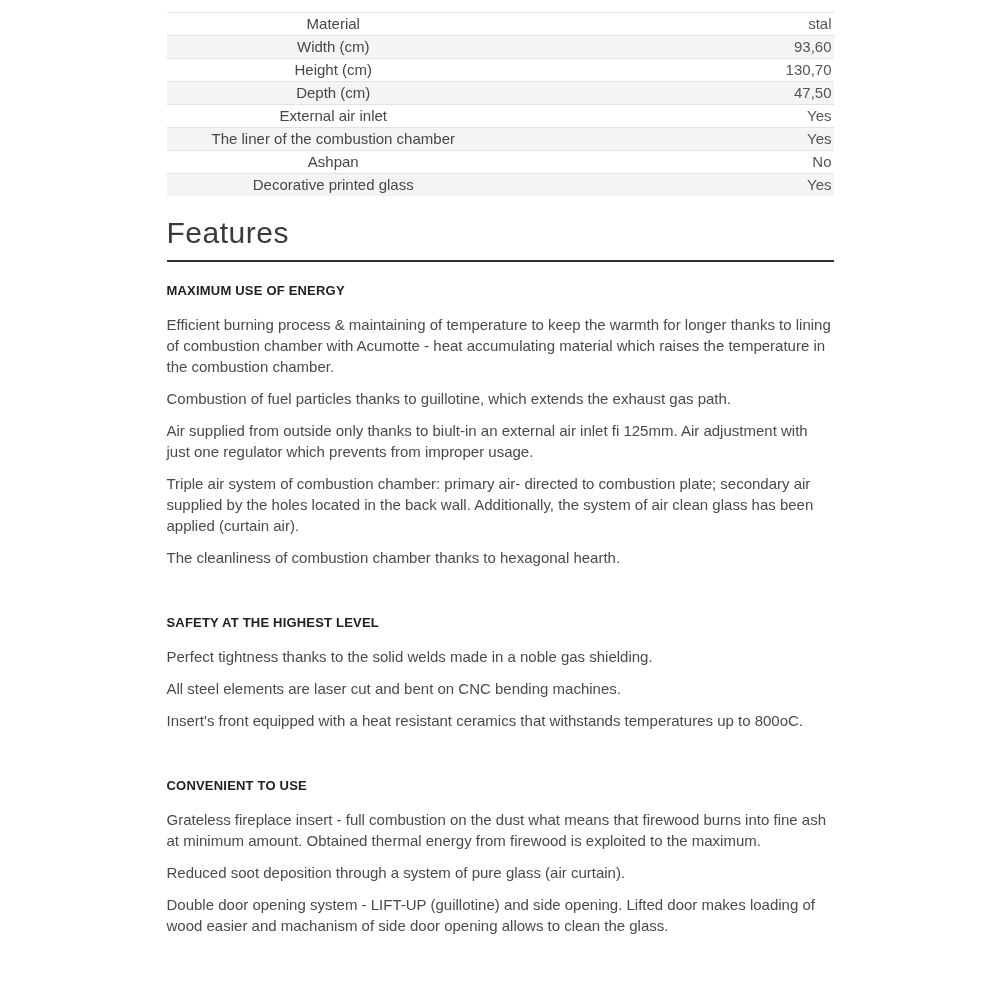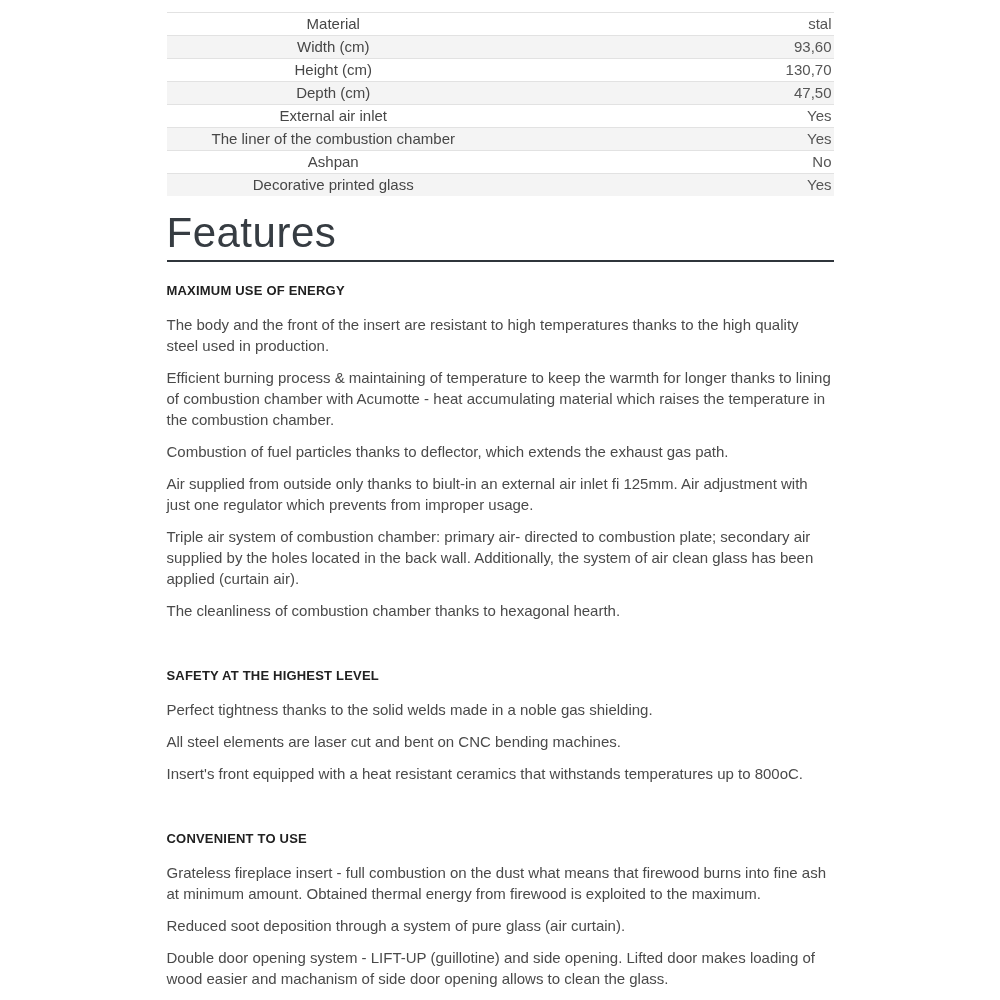--- a/index.html
+++ b/index.html
@@ -45,21 +45,21 @@
   td.spec-value {
     text-align: right;
     width: 50%;
     color: #555555;
   }
   
   h1.features-title {
     margin: 18px 0 0 0;
     padding-bottom: 8px;
     border-bottom: 2px solid #2f353b;
-    font-size: 42px;
+    font-size: 30px;
     line-height: 38px;
     font-weight: 300;
     color: #363c42;
     letter-spacing: 0.5px;
   }
   section.feature-section {
     margin-top: 46px;
   }
   section.feature-section:first-of-type {
     margin-top: 20px;
@@ -118,23 +118,22 @@
         <td class="spec-label">Decorative printed glass</td>
         <td class="spec-value">Yes</td>
       </tr>
     </tbody>
   </table>
 
   <h1 class="features-title">Features</h1>
 
   <section class="feature-section">
     <h3>MAXIMUM USE OF ENERGY</h3>
-    <p>The body and the front of the insert are resistant to high temperatures thanks to the high quality steel used in production.</p>
     <p>Efficient burning process &amp; maintaining of temperature to keep the warmth for longer thanks to lining of combustion chamber with Acumotte - heat accumulating material which raises the temperature in the combustion chamber.</p>
-    <p>Combustion of fuel particles thanks to deflector, which extends the exhaust gas path.</p>
+    <p>Combustion of fuel particles thanks to guillotine, which extends the exhaust gas path.</p>
     <p>Air supplied from outside only thanks to biult-in an external air inlet fi 125mm. Air adjustment with just one regulator which prevents from improper usage.</p>
     <p>Triple air system of combustion chamber: primary air- directed to combustion plate; secondary air supplied by the holes located in the back wall. Additionally, the system of air clean glass has been applied (curtain air).</p>
     <p>The cleanliness of combustion chamber thanks to hexagonal hearth.</p>
   </section>
 
   <section class="feature-section">
     <h3>SAFETY AT THE HIGHEST LEVEL</h3>
     <p>Perfect tightness thanks to the solid welds made in a noble gas shielding.</p>
     <p>All steel elements are laser cut and bent on CNC bending machines.</p>
     <p>Insert's front equipped with a heat resistant ceramics that withstands temperatures up to 800oC.</p>

